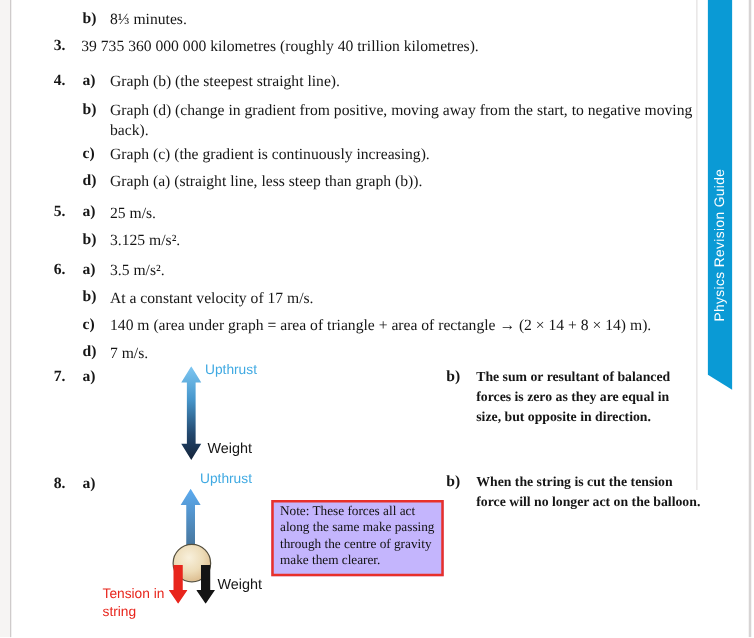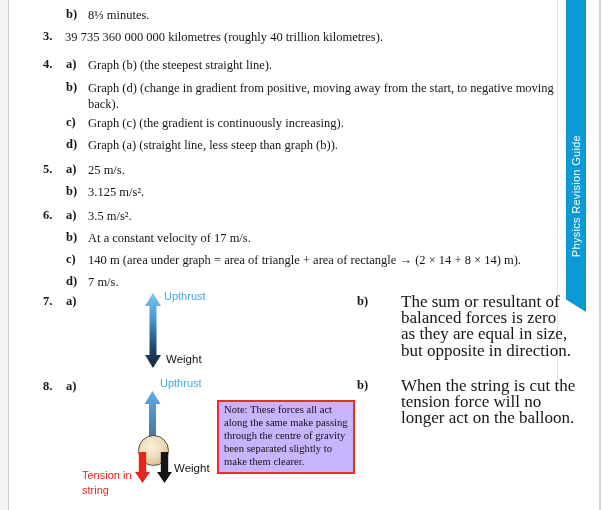--- a/index.html
+++ b/index.html
@@ -12,21 +12,21 @@
   .page-right-line{position:absolute;left:557px;top:0;width:1px;height:392px;background:#e4e1e1;}
   .outer-right-line{position:absolute;left:599px;top:0;width:2px;height:510px;background:#d7d4d4;}
   
   .row{position:absolute;left:0;width:100%;font-size:12.5px;}
   .num{position:absolute;left:43px;font-weight:bold;white-space:nowrap;}
   .letter{position:absolute;left:66px;font-weight:bold;white-space:nowrap;}
   .txt{position:absolute;left:88px;line-height:16.2px;white-space:nowrap;}
   .txt--wrap{white-space:normal;width:484px;}
   
   .bcol-letter{position:absolute;left:357px;font-weight:bold;font-size:12.5px;}
-  .bcol-text{position:absolute;left:401px;font-size:17px;line-height:16.2px;}
+  .bcol-text{position:absolute;left:381px;font-size:11px;line-height:16.2px;font-weight:bold;}
   .bcol-text--q7{width:172px;top:294px;}
   .bcol-text--q8{width:182px;top:378px;}
   
   .dlabel{position:absolute;font-family:"Liberation Sans","DejaVu Sans",sans-serif;font-size:11px;white-space:nowrap;}
   .lbl-upthrust{color:#3fa9e2;}
   .lbl-weight{color:#141414;font-size:11.5px;}
   .lbl-tension{color:#e8251c;text-align:left;line-height:15px;}
   
   .dgfx{position:absolute;}
   .balloon{
@@ -182,21 +182,20 @@
     <div class="dlabel lbl-tension" style="left:82px;top:468px;width:56px">
       <div>Tension in</div>
       <div>string</div>
     </div>
     <span class="dlabel lbl-weight" style="left:174px;top:462px">Weight</span>
 
     <div class="note">
       <div class="note-line">Note: These forces all act</div>
       <div class="note-line">along the same make passing</div>
       <div class="note-line">through the centre of gravity</div>
-      <div class="note-line">been separated slightly to</div>
       <div class="note-line">make them clearer.</div>
     </div>
   </div>
 
   <span class="bcol-letter" style="top:378px">b)</span>
   <span class="bcol-text bcol-text--q8">When the string is cut the tension force will no longer act on the balloon.</span>
 
 </div>
 
 </body></html>

